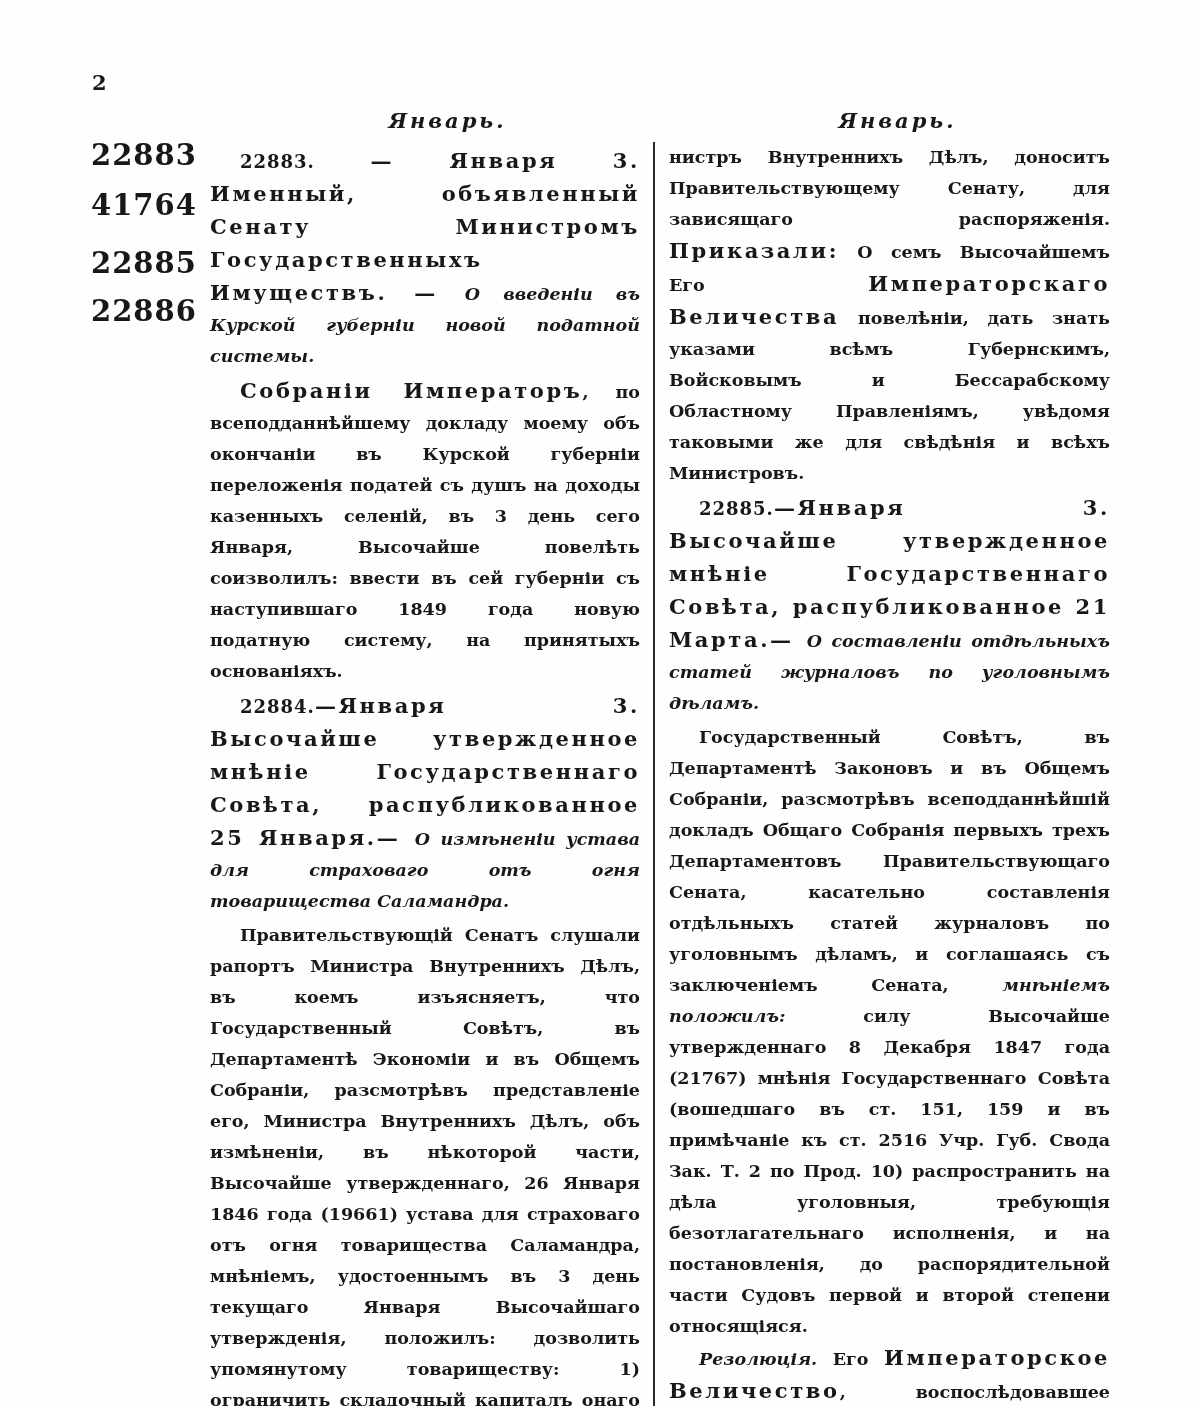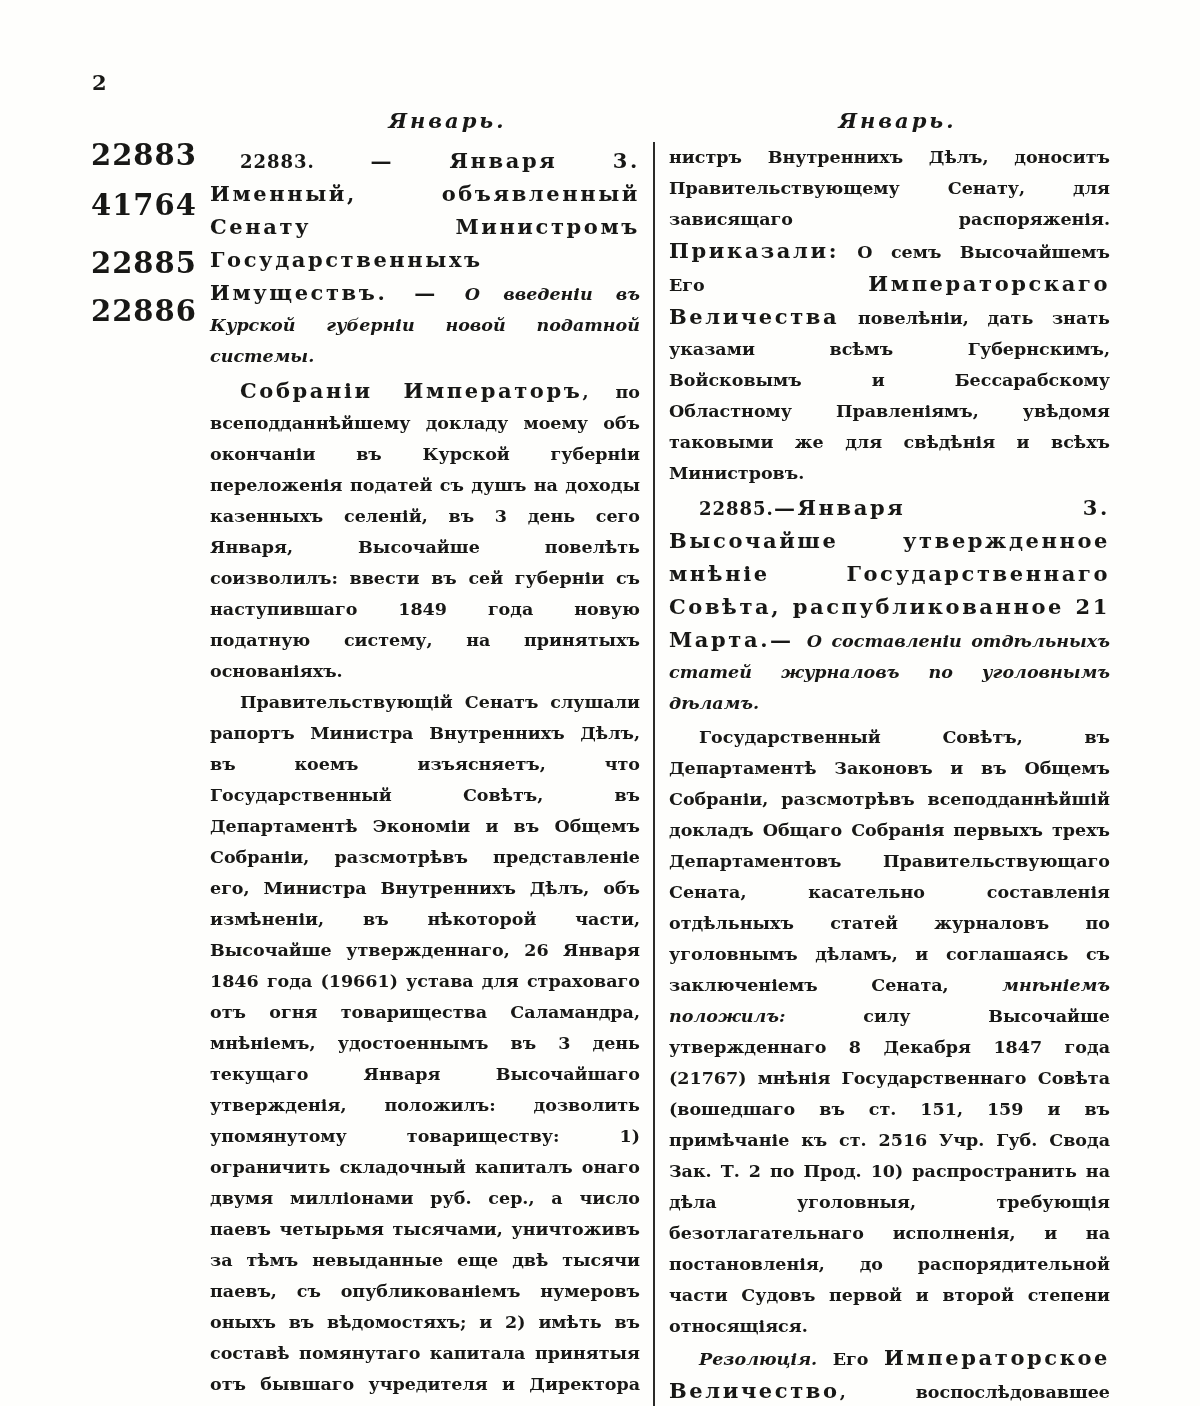--- a/index.html
+++ b/index.html
@@ -78,20 +78,21 @@
 
   <div class="margin-num mn-0">22883</div>
   <div class="margin-num mn-1">41764</div>
   <div class="margin-num mn-2">22885</div>
   <div class="margin-num mn-3">22886</div>
 
   <div class="columns">
     <div class="col col-left" id="col-left">
         <p class="heading indent"><span class="r-num">22883.</span><span class="r-sp"> — Января 3. Именный, объявленный Сенату Министромъ Государственныхъ Имуществъ. — </span><span class="r-i">О введеніи въ Курской губерніи новой податной системы.</span></p>
         <p class="block indent"><span class="r-sp">Собраніи Императоръ</span><span class="r-n">, по всеподданнѣйшему докладу моему объ окончаніи въ Курской губерніи переложенія податей съ душъ на доходы казенныхъ селеній, въ 3 день сего Января, Высочайше повелѣть соизволилъ: ввести въ сей губерніи съ наступившаго 1849 года новую податную систему, на принятыхъ основаніяхъ.</span></p>
+        <p class="heading indent"><span class="r-num">22884.</span><span class="r-sp">—Января 3. Высочайше утвержденное мнѣніе Государственнаго Совѣта, распубликованное 25 Января.— </span><span class="r-i">О измѣненіи устава для страховаго отъ огня товарищества Саламандра.</span></p>
         <p class="block indent"><span class="r-n">Правительствующій Сенатъ слушали рапортъ Министра Внутреннихъ Дѣлъ, въ коемъ изъясняетъ, что Государственный Совѣтъ, въ Департаментѣ Экономіи и въ Общемъ Собраніи, разсмотрѣвъ представленіе его, Министра Внутреннихъ Дѣлъ, объ измѣненіи, въ нѣкоторой части, Высочайше утвержденнаго, 26 Января 1846 года (19661) устава для страховаго отъ огня товарищества Саламандра, мнѣніемъ, удостоеннымъ въ 3 день текущаго Января Высочайшаго утвержденія, положилъ: дозволить упомянутому товариществу: 1) ограничить складочный капиталъ онаго двумя милліонами руб. сер., а число паевъ четырьмя тысячами, уничтоживъ за тѣмъ невыданные еще двѣ тысячи паевъ, съ опубликованіемъ нумеровъ оныхъ въ вѣдомостяхъ; и 2) имѣть въ составѣ помянутаго капитала принятыя отъ бывшаго учредителя и Директора товарищества, Плита, акціи шелковой мануфактуры, по нарицательной ихъ цѣнѣ въ двѣсти руб. сер. каждую, съ тѣмъ, чтобы впослѣдствіи, когда представится случай, онѣ были сбываемы по выгоднымъ цѣнамъ. О семъ Высочайшемъ повелѣніи, онъ, Ми-</span></p>
       </div>
     <div class="col col-right" id="col-right">
         <p class="block"><span class="r-n">нистръ Внутреннихъ Дѣлъ, доноситъ Правительствующему Сенату, для зависящаго распоряженія. </span><span class="r-sp">Приказали:</span><span class="r-n"> О семъ Высочайшемъ Его </span><span class="r-sp">Императорскаго Величества</span><span class="r-n"> повелѣніи, дать знать указами всѣмъ Губернскимъ, Войсковымъ и Бессарабскому Областному Правленіямъ, увѣдомя таковыми же для свѣдѣнія и всѣхъ Министровъ.</span></p>
         <p class="heading indent"><span class="r-num">22885.</span><span class="r-sp">—Января 3. Высочайше утвержденное мнѣніе Государственнаго Совѣта, распубликованное 21 Марта.— </span><span class="r-i">О составленіи отдѣльныхъ статей журналовъ по уголовнымъ дѣламъ.</span></p>
         <p class="block indent"><span class="r-n">Государственный Совѣтъ, въ Департаментѣ Законовъ и въ Общемъ Собраніи, разсмотрѣвъ всеподданнѣйшій докладъ Общаго Собранія первыхъ трехъ Департаментовъ Правительствующаго Сената, касательно составленія отдѣльныхъ статей журналовъ по уголовнымъ дѣламъ, и соглашаясь съ заключеніемъ Сената, </span><span class="r-i">мнѣніемъ положилъ:</span><span class="r-n"> силу Высочайше утвержденнаго 8 Декабря 1847 года (21767) мнѣнія Государственнаго Совѣта (вошедшаго въ ст. 151, 159 и въ примѣчаніе къ ст. 2516 Учр. Губ. Свода Зак. Т. 2 по Прод. 10) распространить на дѣла уголовныя, требующія безотлагательнаго исполненія, и на постановленія, до распорядительной части Судовъ первой и второй степени относящіяся.</span></p>
         <p class="block indent"><span class="r-i">Резолюція.</span><span class="r-n"> Его </span><span class="r-sp">Императорское Величество</span><span class="r-n">, воспослѣдовавшее мнѣніе въ Общемъ Собраніи Государственнаго Совѣта, касательно составленія отдѣльныхъ статей журналовъ по уголовнымъ дѣламъ, Высочайше утвердить соизволилъ и повелѣлъ исполнить.</span></p>
       </div>
   </div>
 

